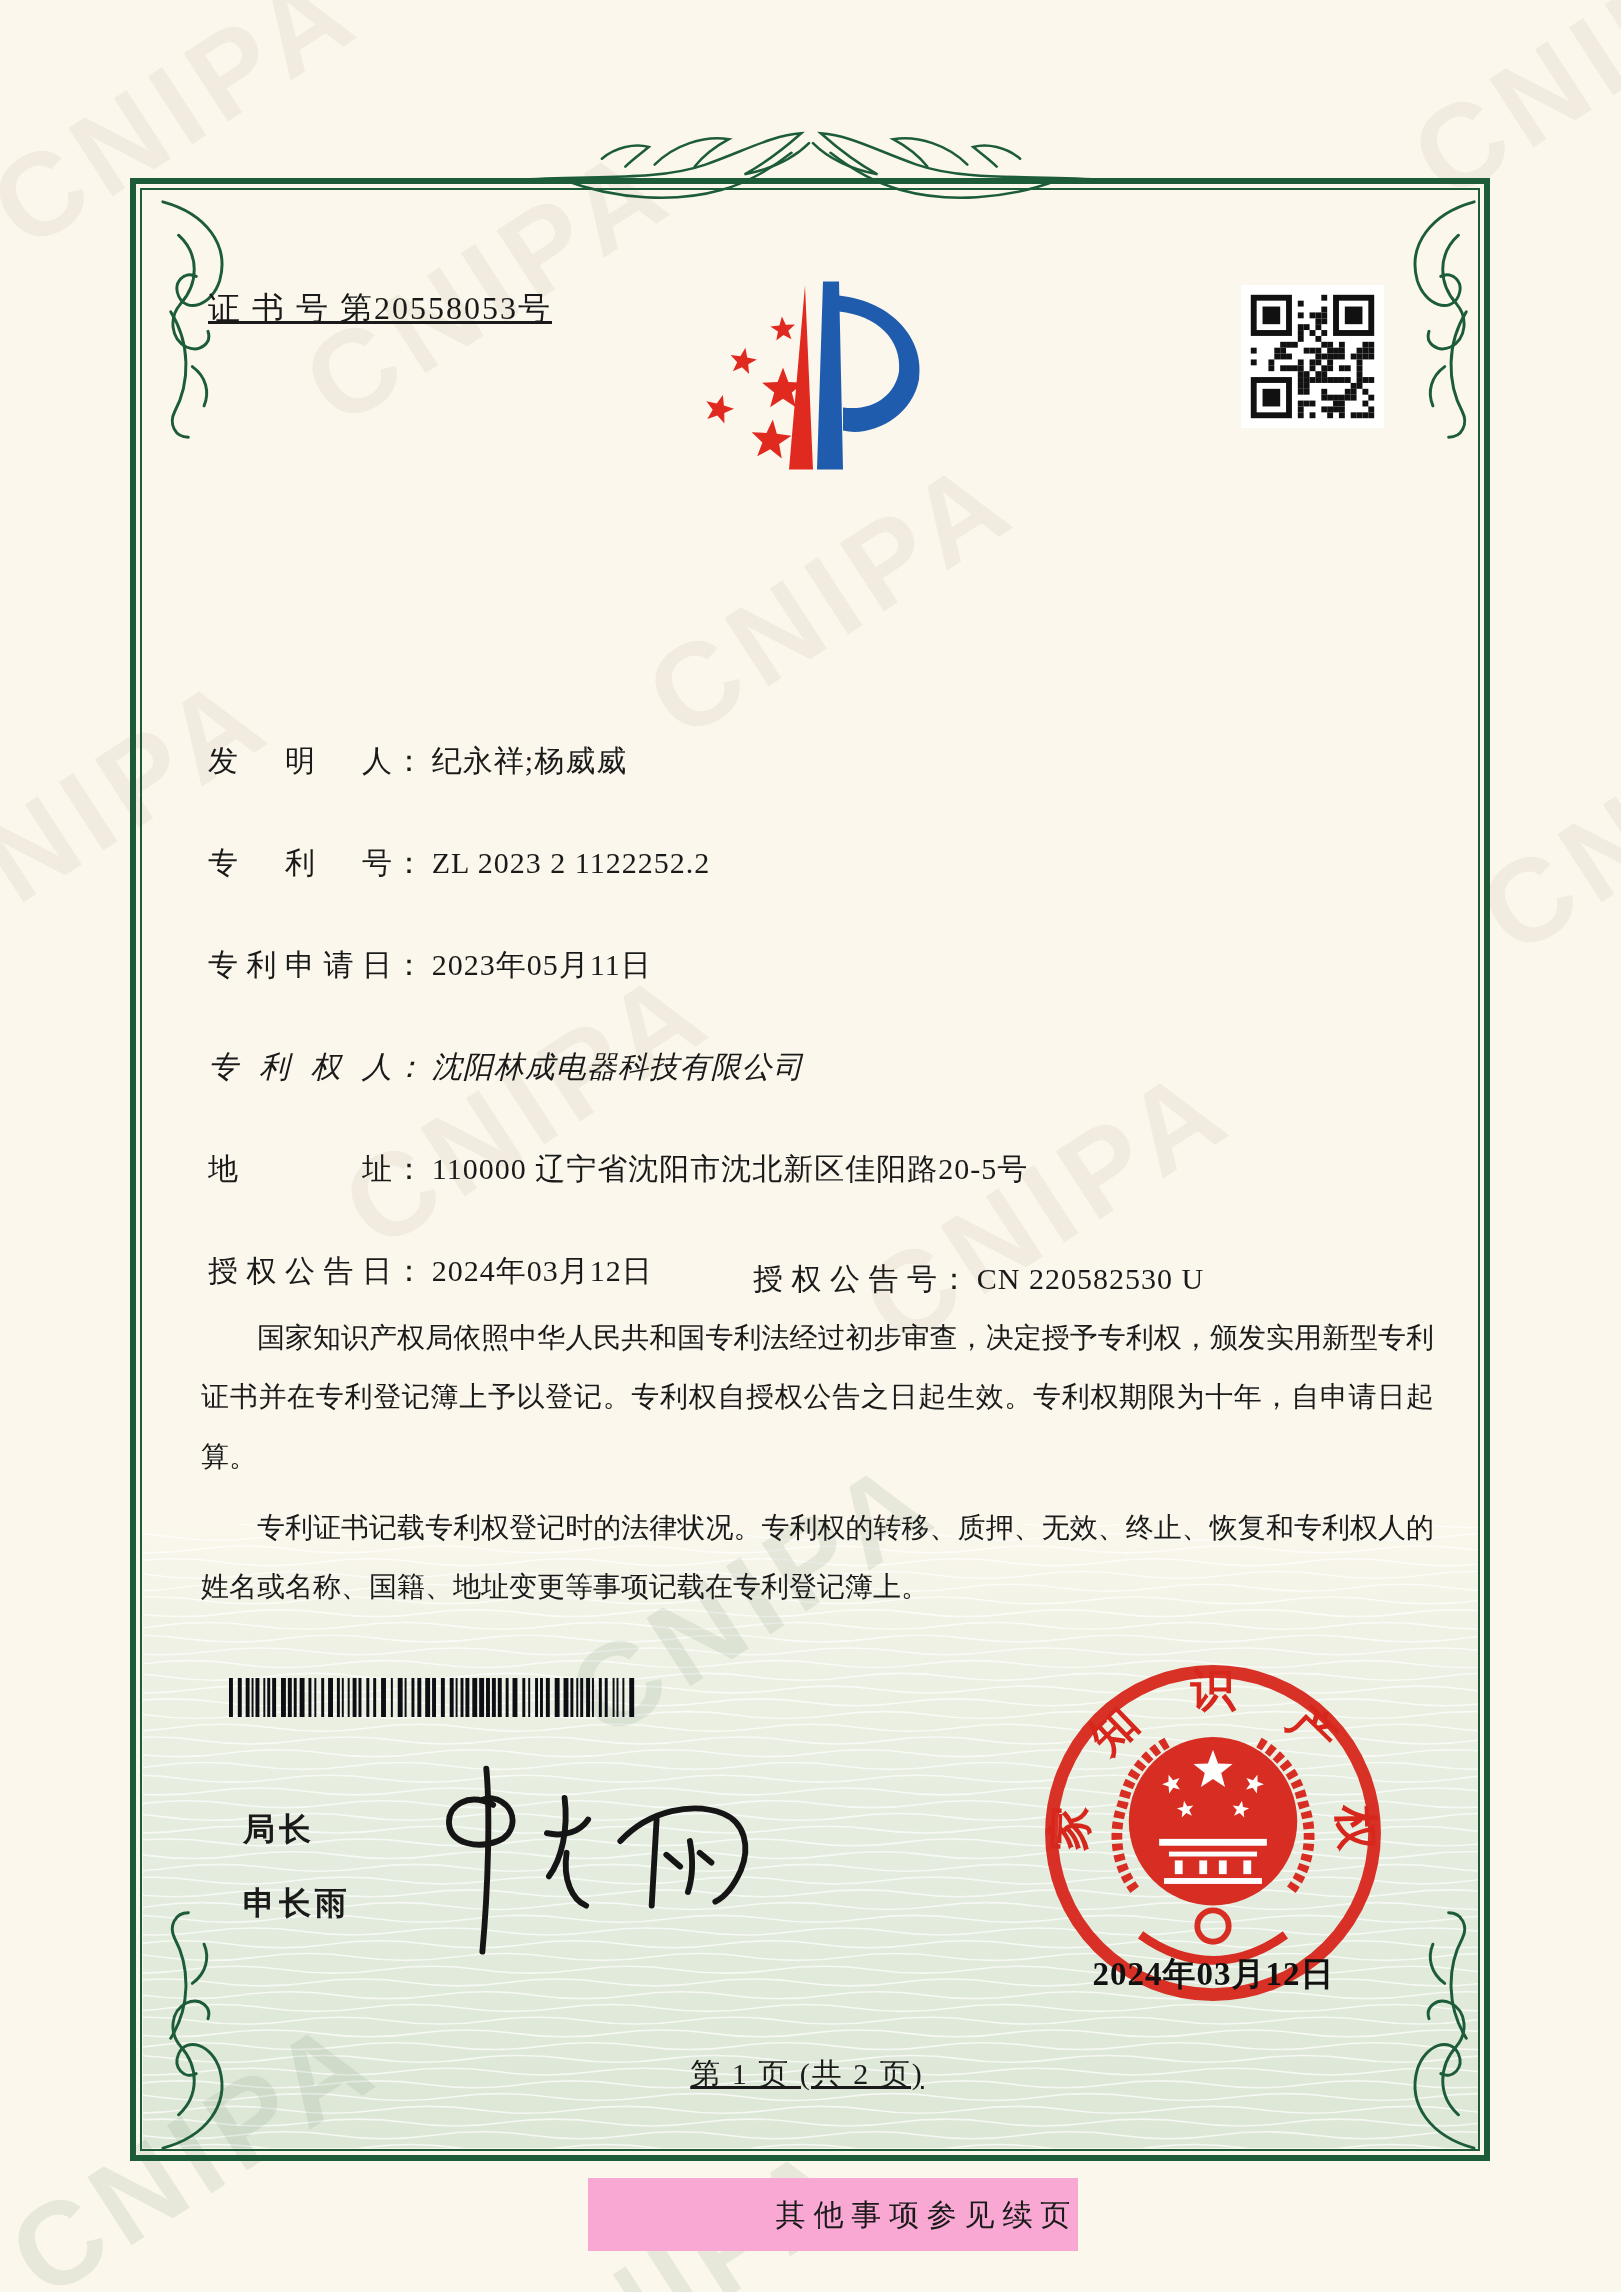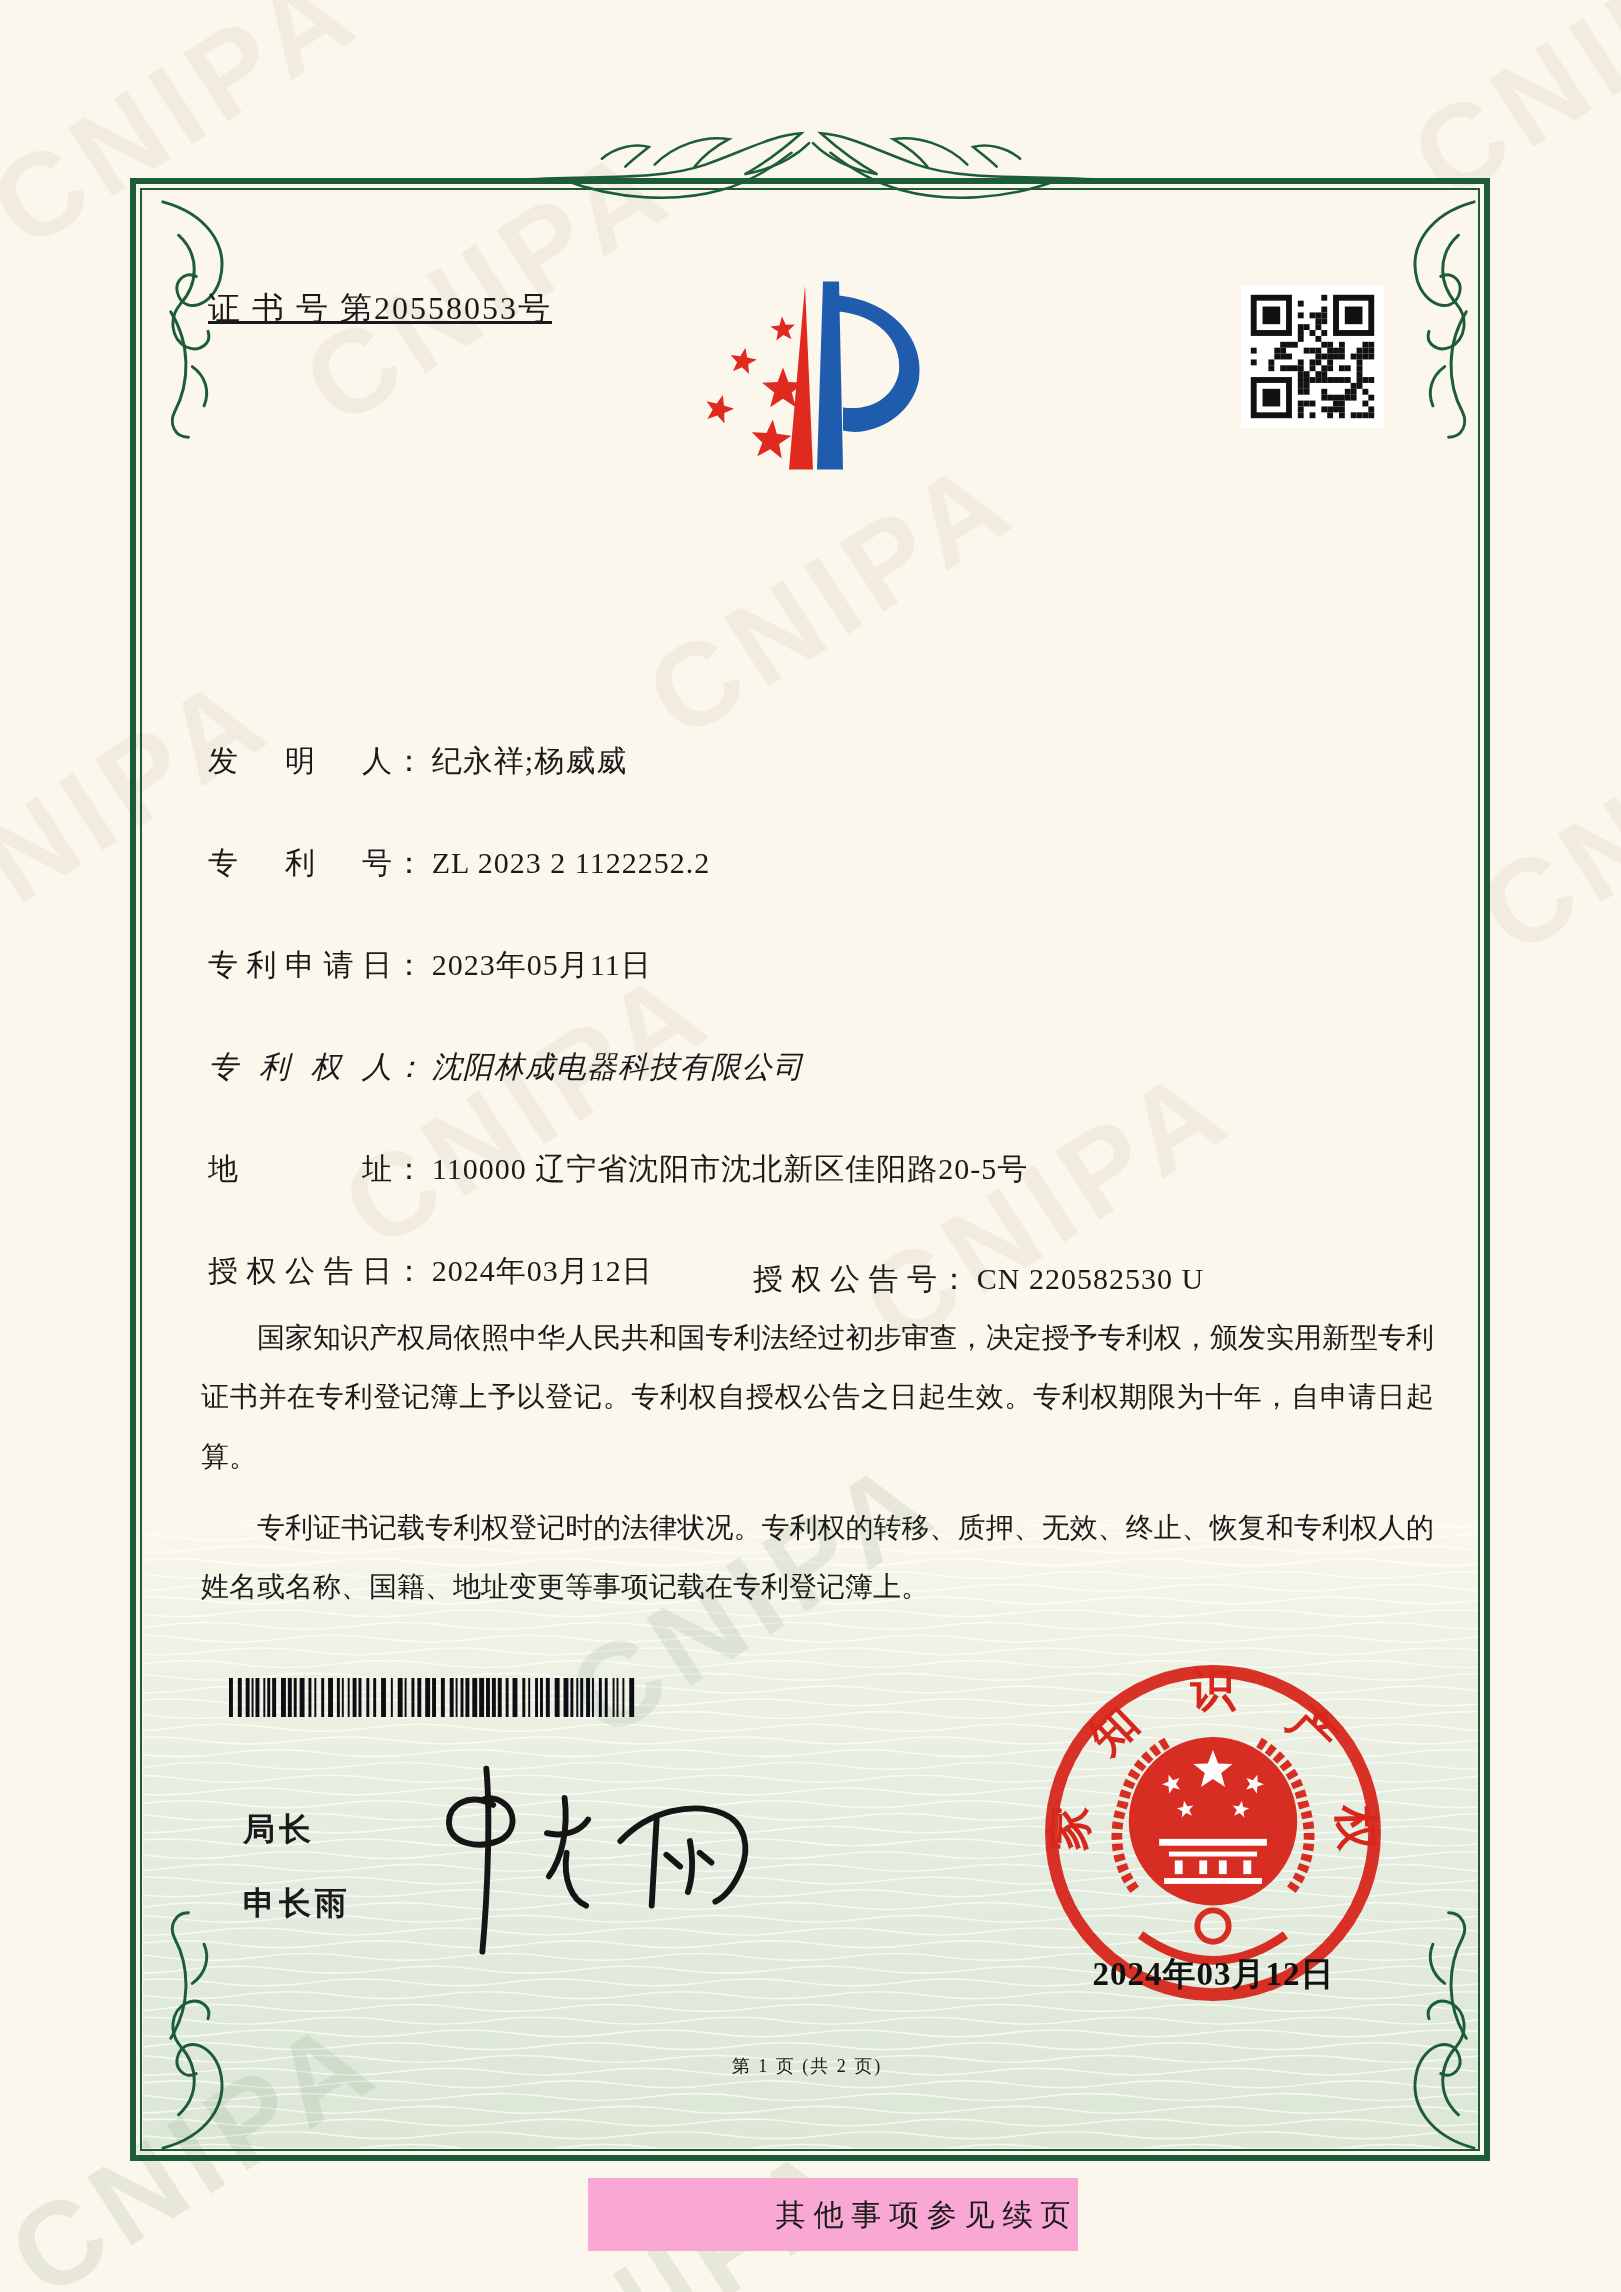--- a/index.html
+++ b/index.html
@@ -59,21 +59,21 @@
   .barcode{position:absolute;left:229px;top:1678px;width:414px;height:39px;}
 
   .signer-title{position:absolute;left:243px;top:1808px;font-family:"Liberation Sans","DejaVu Sans",sans-serif;font-weight:bold;font-size:32px;letter-spacing:3.9px;}
   .signer-name{position:absolute;left:243px;top:1882px;font-family:"Liberation Sans","DejaVu Sans",sans-serif;font-weight:bold;font-size:32px;letter-spacing:3.9px;}
   .signature{position:absolute;left:400px;top:1751px;width:384px;height:231px;}
   .signature path{stroke:#151515;stroke-width:6;fill:none;stroke-linecap:round;stroke-linejoin:round;}
 
   .seal{position:absolute;left:1025px;top:1645px;width:376px;height:376px;}
   .seal-date{position:absolute;left:1034px;top:1952px;width:359px;text-align:center;font-size:33px;font-weight:bold;color:#111;letter-spacing:1px;}
 
-  .page-no{position:absolute;left:0;top:2054px;width:1614px;text-align:center;font-size:18px;letter-spacing:2px;}
+  .page-no{position:absolute;left:0;top:2054px;width:1614px;text-align:center;font-size:30px;letter-spacing:2px;text-decoration:underline;}
   .cont-note{position:absolute;left:588px;top:2178px;width:490px;height:73px;background:#f9a8d4;
      text-align:right;line-height:73px;font-size:30px;letter-spacing:7.8px;}
 </style>
 </head>
 <body>
 
 <div class="page">
 
   <div class="wm light" style="left:-29px;top:39px">CNIPA</div>
   <div class="wm light" style="left:284px;top:216px">CNIPA</div>

